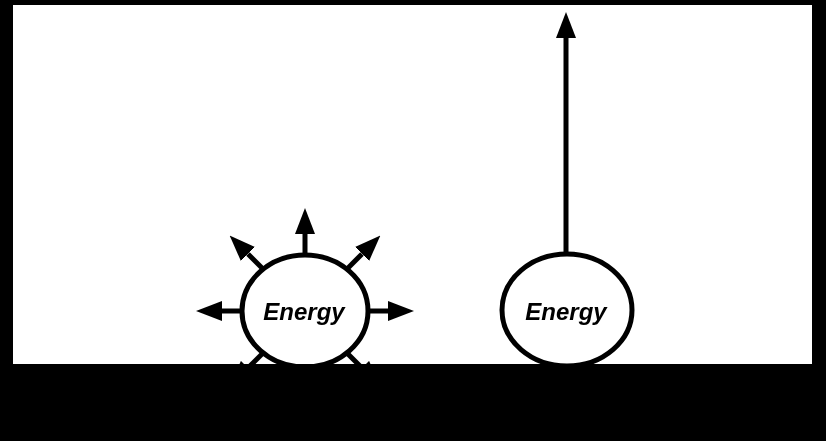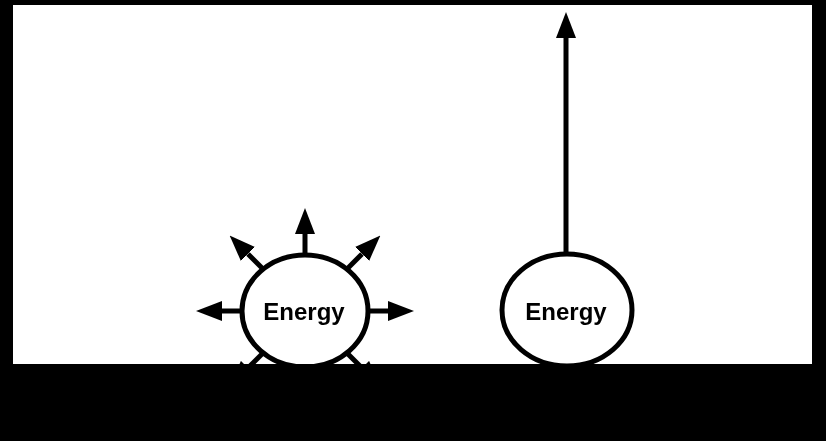--- a/index.html
+++ b/index.html
@@ -7,20 +7,21 @@
     padding: 0;
     background: #000000;
   }
   .stage {
     position: relative;
     width: 826px;
     height: 364px;
     background: #000000;
     overflow: hidden;
     font-family: "Liberation Sans", "DejaVu Sans", sans-serif;
+    font-style: italic;
   }
   .canvas {
     position: absolute;
     left: 13px;
     top: 5px;
     width: 799px;
     height: 426px;
     background: #ffffff;
   }
   .diagram-svg {

